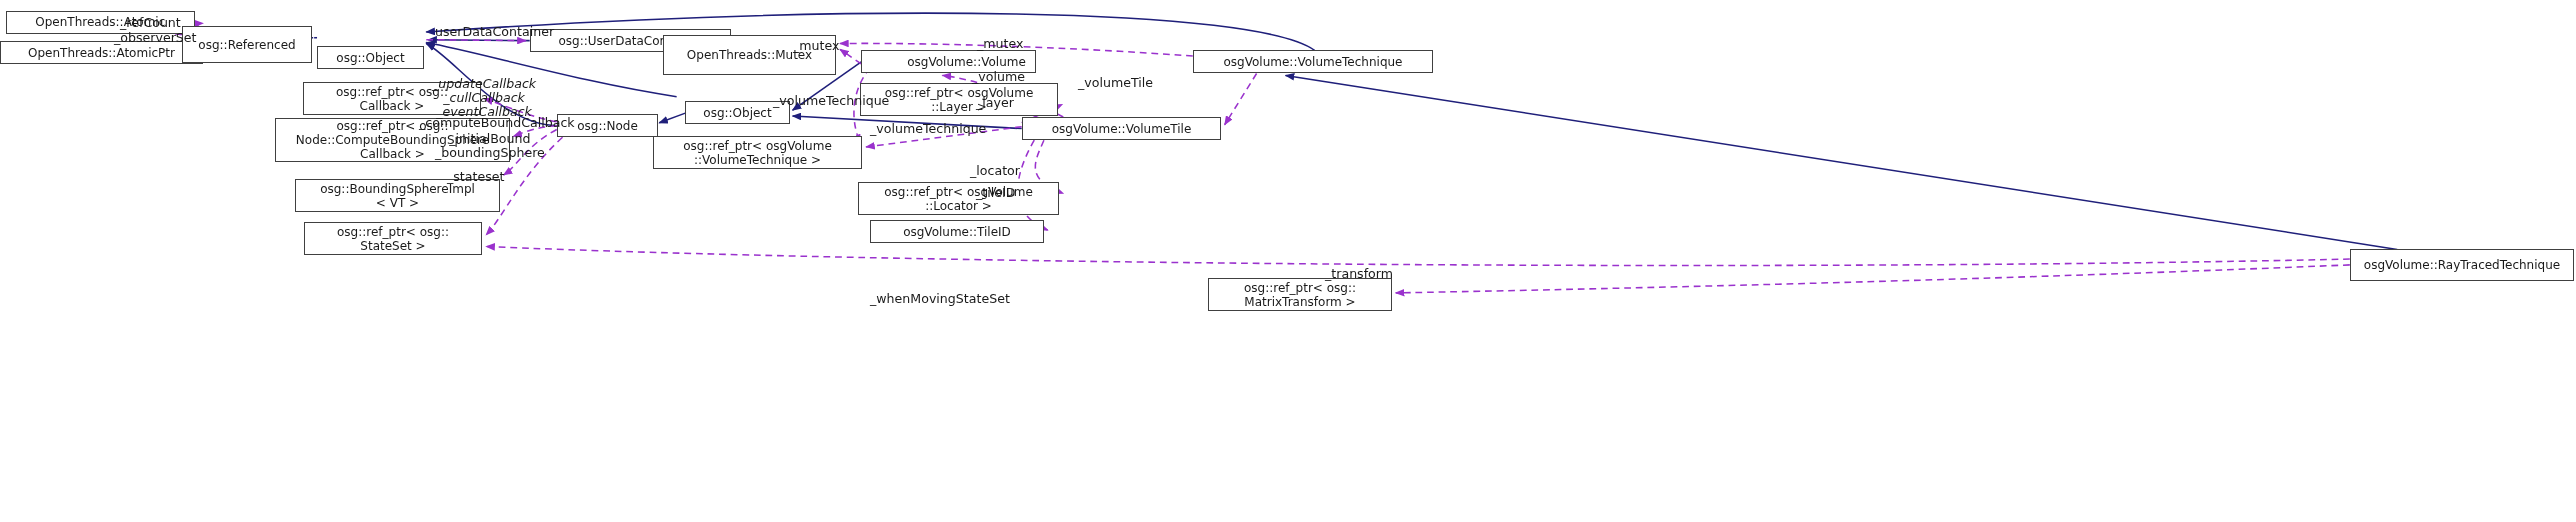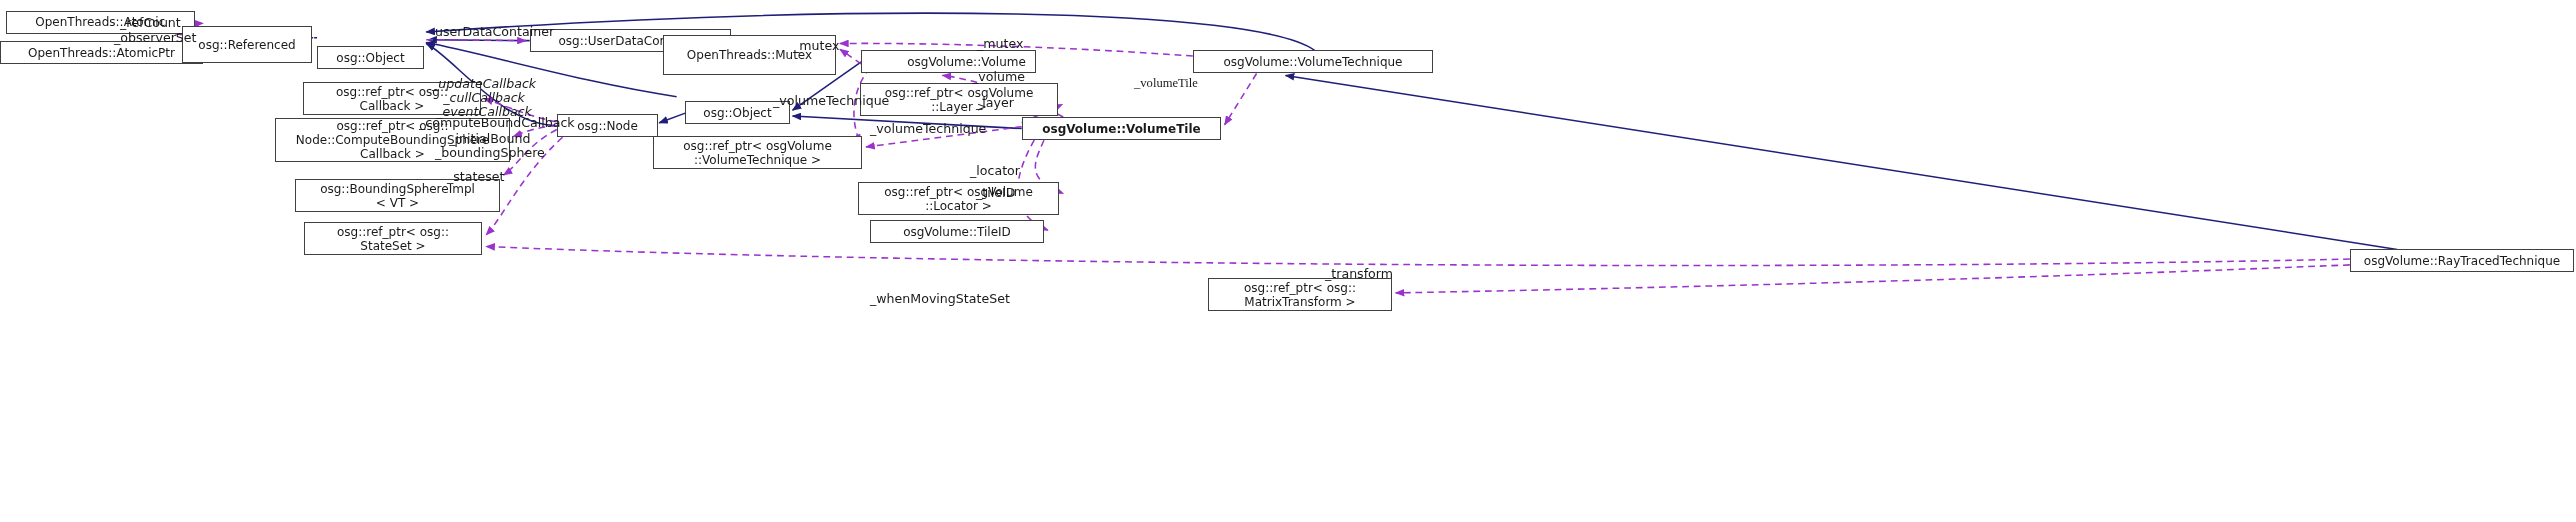--- a/index.html
+++ b/index.html
@@ -172,28 +172,28 @@
   <div class="node" style="left:861px; top:50px; width:175px; height:23px;padding-left:40px;">osgVolume::Volume</div>
 
   <div class="node" style="left:860px; top:83px; width:198px; height:33px;">osg::ref_ptr&lt; osgVolume
 ::Layer &gt;</div>
 
   <div class="node" style="left:858px; top:182px; width:201px; height:33px;">osg::ref_ptr&lt; osgVolume
 ::Locator &gt;</div>
 
   <div class="node" style="left:870px; top:220px; width:174px; height:23px;">osgVolume::TileID</div>
 
-  <div class="node" style="left:1022px; top:117px; width:199px; height:23px;font-weight:bold;">osgVolume::VolumeTile</div>
+  <div class="node" style="left:1022px; top:117px; width:199px; height:23px;">osgVolume::VolumeTile</div>
 
   <div class="node" style="left:1193px; top:50px; width:240px; height:23px;">osgVolume::VolumeTechnique</div>
 
   <div class="node" style="left:1208px; top:278px; width:184px; height:33px;">osg::ref_ptr&lt; osg::
 MatrixTransform &gt;</div>
 
-  <div class="node hi" style="left:2350px; top:249px; width:224px; height:23px;">osgVolume::RayTracedTechnique</div>
+  <div class="node hi" style="left:2350px; top:249px; width:224px; height:32px;">osgVolume::RayTracedTechnique</div>
 
   <div class="edge-label" style="left:120px; top:15.5px;">_refCount</div>
 
   <div class="edge-label" style="left:114px; top:31px;">_observerSet</div>
 
   <div class="edge-label" style="left:435px; top:25px;">userDataContainer</div>
 
   <div class="edge-label" style="left:432px; top:77px;font-style:italic;">_updateCallback
 _cullCallback
 _eventCallback</div>
@@ -214,20 +214,20 @@
   <div class="edge-label" style="left:977px; top:37px;">_mutex</div>
 
   <div class="edge-label" style="left:972px; top:70px;">_volume</div>
 
   <div class="edge-label" style="left:976px; top:96px;">_layer</div>
 
   <div class="edge-label" style="left:970px; top:164px;">_locator</div>
 
   <div class="edge-label" style="left:976px; top:186px;">_tileID</div>
 
-  <div class="edge-label" style="left:1134px; top:76px;font-family:Liberation Serif, serif;">_volumeTile</div>
+  <div class="edge-label" style="left:1078px; top:76px;">_volumeTile</div>
 
   <div class="edge-label" style="left:870px; top:248px;margin-top:44px;">_whenMovingStateSet</div>
 
   <div class="edge-label" style="left:1325px; top:267px;">_transform</div>
 
 </div>
 
 
 </body></html>

